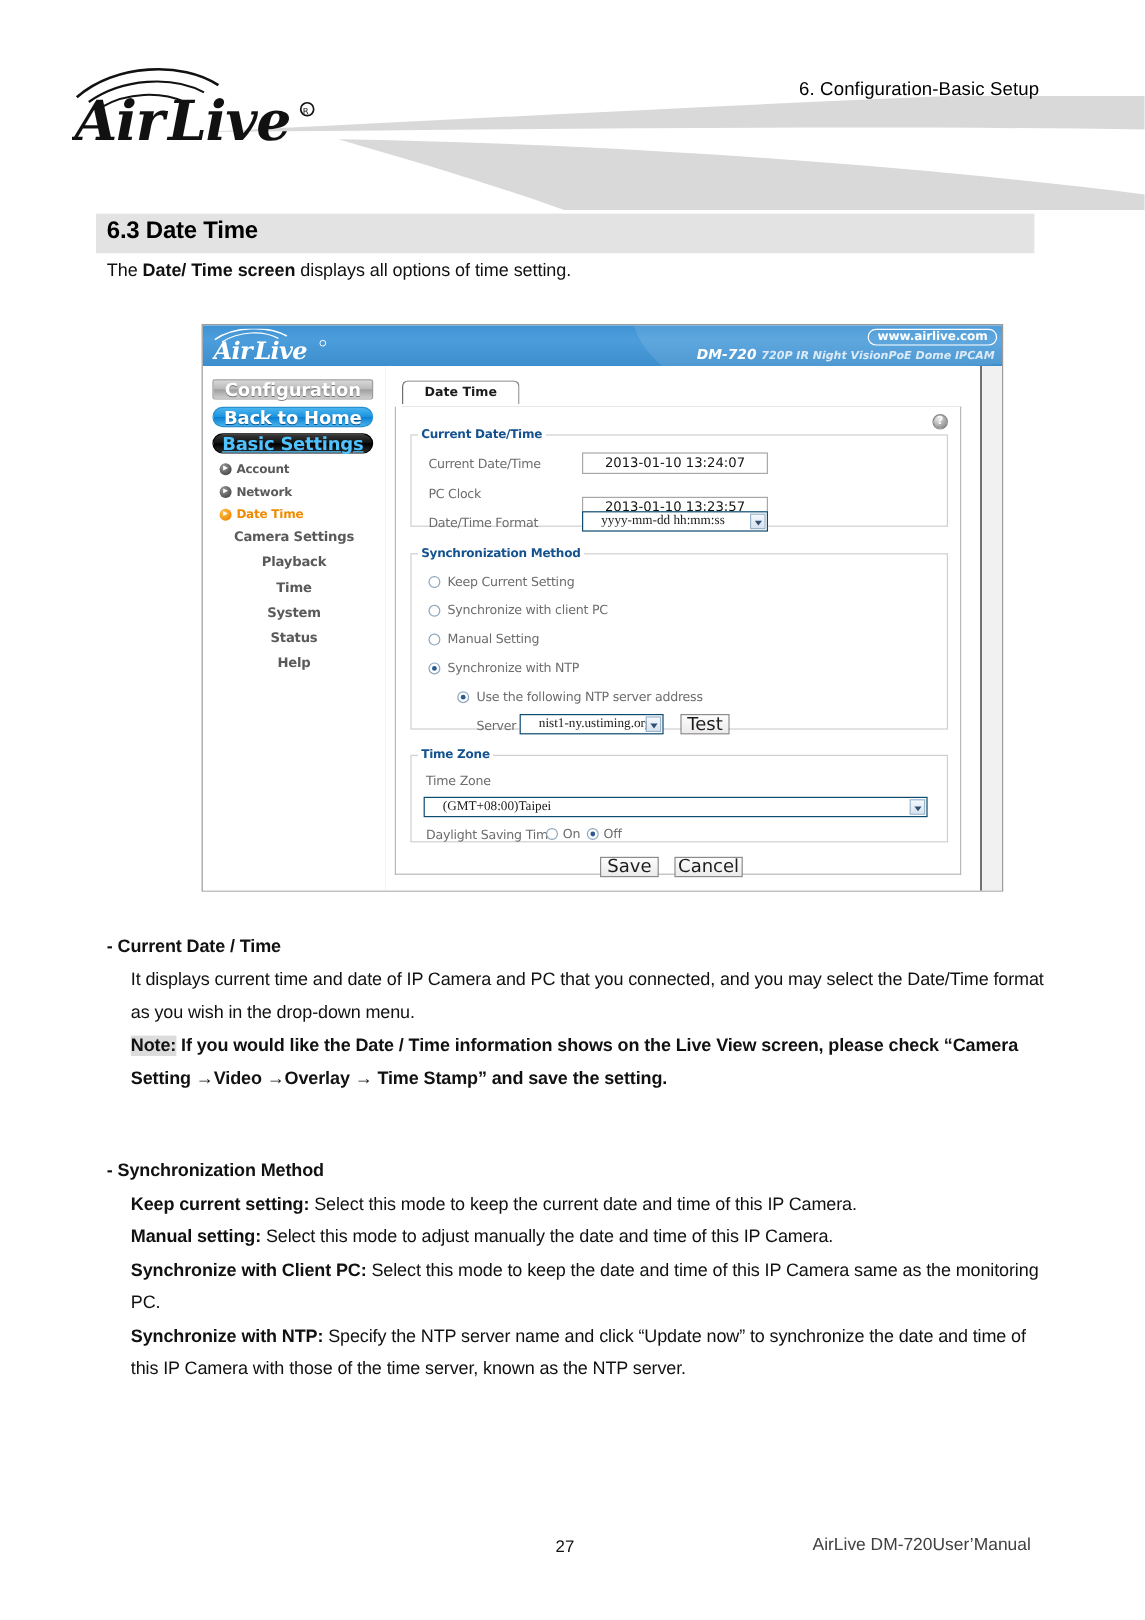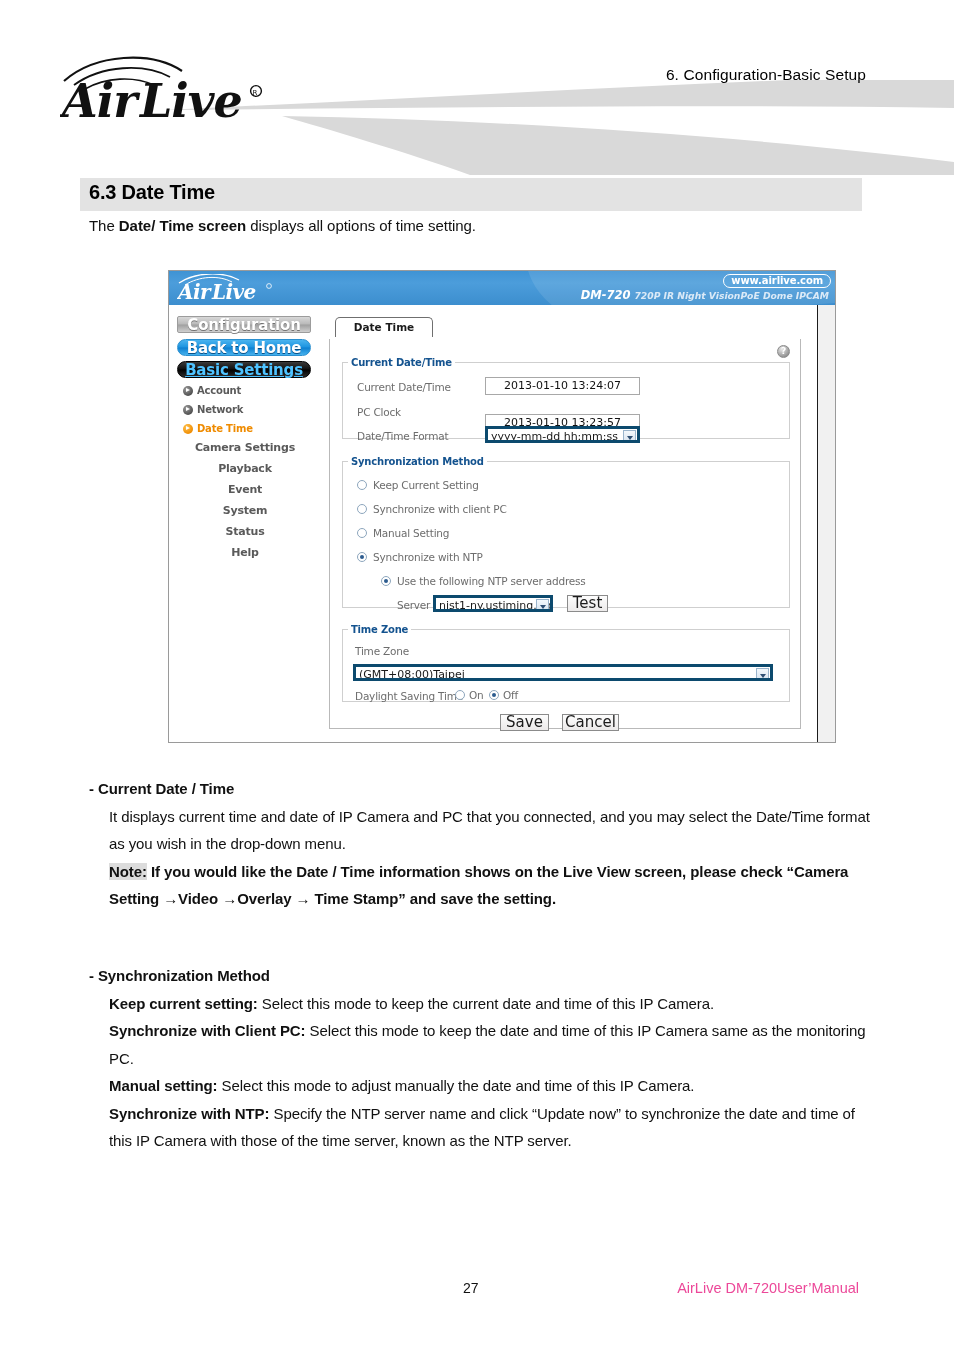--- a/index.html
+++ b/index.html
@@ -309,29 +309,30 @@
     background: #ffffff;
     box-sizing: border-box;
     font-size: 11px;
     color: #111;
     text-align: center;
     line-height: 16px;
     font-family: "DejaVu Sans", sans-serif;
   }
   .selectbox {
     position: absolute;
-    border: 3px solid #0c4a6e;
+    border: 1px solid #0c4a6e;
     background: #ffffff;
     box-sizing: border-box;
     font-size: 11px;
     color: #1a1a1a;
     line-height: 15px;
-    padding-left: 3px;
+    padding-left: 15px;
     white-space: nowrap;
     overflow: hidden;
+    font-family: Liberation Serif, serif;
   }
   .selectbox .arrow {
     position: absolute;
     right: 1px; top: 1px;
     width: 13px; height: 13px;
     background: linear-gradient(180deg,#f4f8fc,#d7e3ef);
     border: 1px solid #9ab4cc;
     box-sizing: border-box;
   }
   .selectbox .arrow::after {
@@ -408,21 +409,21 @@
     left: 463px;
     top: 1280px;
     font-size: 14px;
     color: #111;
   }
   #footer-manual {
     position: absolute;
     right: 95px;
     top: 1280px;
     font-size: 14.5px;
-    color: #ec4899;
+    color: #404040;
     white-space: nowrap;
   }
 </style>
 </head>
 <body>
 
 <div id="page-header">
 
   <div class="swoosh-wrap">
     <svg width="954" height="95" viewBox="0 0 954 95" xmlns="http://www.w3.org/2000/svg">
@@ -479,21 +480,21 @@
     <div class="nav-pill" id="nav-configuration"><span>Configuration</span></div>
     <div class="nav-pill" id="nav-backhome"><span>Back to Home</span></div>
     <div class="nav-pill" id="nav-basicsettings"><span>Basic Settings</span></div>
 
     <div class="nav-sub" style="top:79px;"><span class="bullet-icon"></span><span>Account</span></div>
     <div class="nav-sub" style="top:98px;"><span class="bullet-icon"></span><span>Network</span></div>
     <div class="nav-sub active" style="top:117px;"><span class="bullet-icon"></span><span>Date Time</span></div>
 
     <div class="nav-center" style="top:136px;"><span>Camera Settings</span></div>
     <div class="nav-center" style="top:157px;"><span>Playback</span></div>
-    <div class="nav-center" style="top:178px;"><span>Event</span></div>
+    <div class="nav-center" style="top:178px;"><span>Time</span></div>
     <div class="nav-center" style="top:199px;"><span>System</span></div>
     <div class="nav-center" style="top:220px;"><span>Status</span></div>
     <div class="nav-center" style="top:241px;"><span>Help</span></div>
   </div>
 
   <div id="cam-main">
     <div id="tab-datetime"><span>Date Time</span></div>
     <div id="tab-strip"></div>
 
     <div id="content-card">
@@ -556,19 +557,19 @@
 
 <div class="doc-text" id="sec-current">
   <b>- Current Date / Time</b>
   <span class="indent">It displays current time and date of IP Camera and PC that you connected, and you may select the Date/Time format as you wish in the drop-down menu.</span>
   <span class="indent"><b class="hl">Note:</b><b> If you would like the Date / Time information shows on the Live View screen, please check “Camera Setting →Video →Overlay → Time Stamp” and save the setting.</b></span>
 </div>
 
 <div class="doc-text" id="sec-sync">
   <b>- Synchronization Method</b>
   <span class="indent"><b>Keep current setting:</b><span> Select this mode to keep the current date and time of this IP Camera.</span></span>
+  <span class="indent"><b>Manual setting:</b><span> Select this mode to adjust manually the date and time of this IP Camera.</span></span>
   <span class="indent"><b>Synchronize with Client PC:</b><span> Select this mode to keep the date and time of this IP Camera same as the monitoring PC.</span></span>
-  <span class="indent"><b>Manual setting:</b><span> Select this mode to adjust manually the date and time of this IP Camera.</span></span>
   <span class="indent"><b>Synchronize with NTP:</b><span> Specify the NTP server name and click “Update now” to synchronize the date and time of this IP Camera with those of the time server, known as the NTP server.</span></span>
 </div>
 
 <div id="footer-pageno">27</div>
 <div id="footer-manual">AirLive DM-720User’Manual</div>
 
 </body></html>

